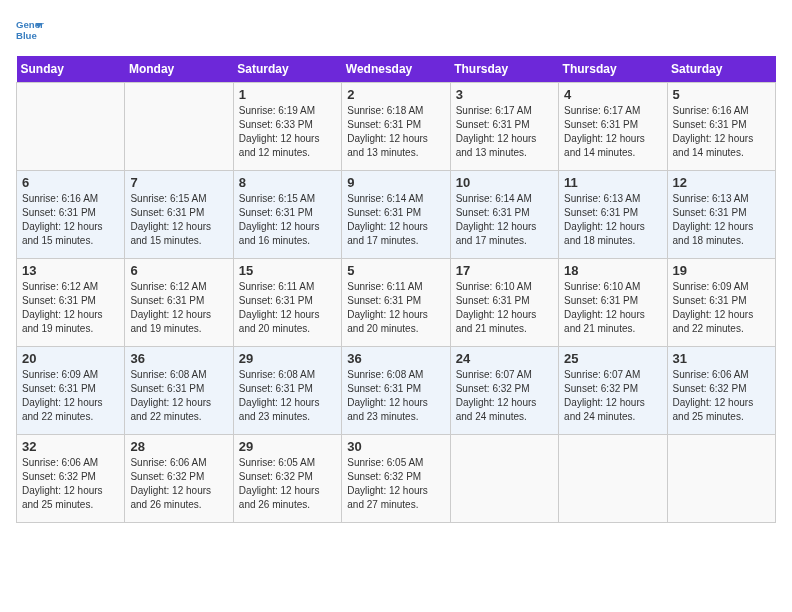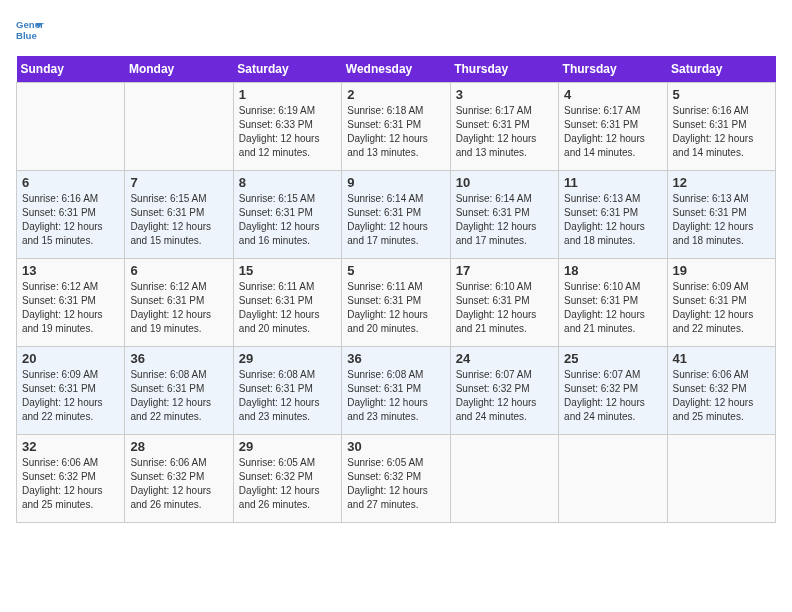--- a/index.html
+++ b/index.html
@@ -263,21 +263,21 @@
 Sunset: 6:32 PM
 Daylight: 12 hours and 24 minutes.</div>
         </td>
         <td>
           <span class="day-num">25</span>
           <div class="day-info" style="white-space: pre-line;">Sunrise: 6:07 AM
 Sunset: 6:32 PM
 Daylight: 12 hours and 24 minutes.</div>
         </td>
         <td>
-          <span class="day-num">41</span>
+          <span class="day-num">31</span>
           <div class="day-info" style="white-space: pre-line;">Sunrise: 6:06 AM
 Sunset: 6:32 PM
 Daylight: 12 hours and 25 minutes.</div>
         </td>
       </tr>
       <tr>
         <td>
           <span class="day-num">32</span>
           <div class="day-info" style="white-space: pre-line;">Sunrise: 6:06 AM
 Sunset: 6:32 PM

